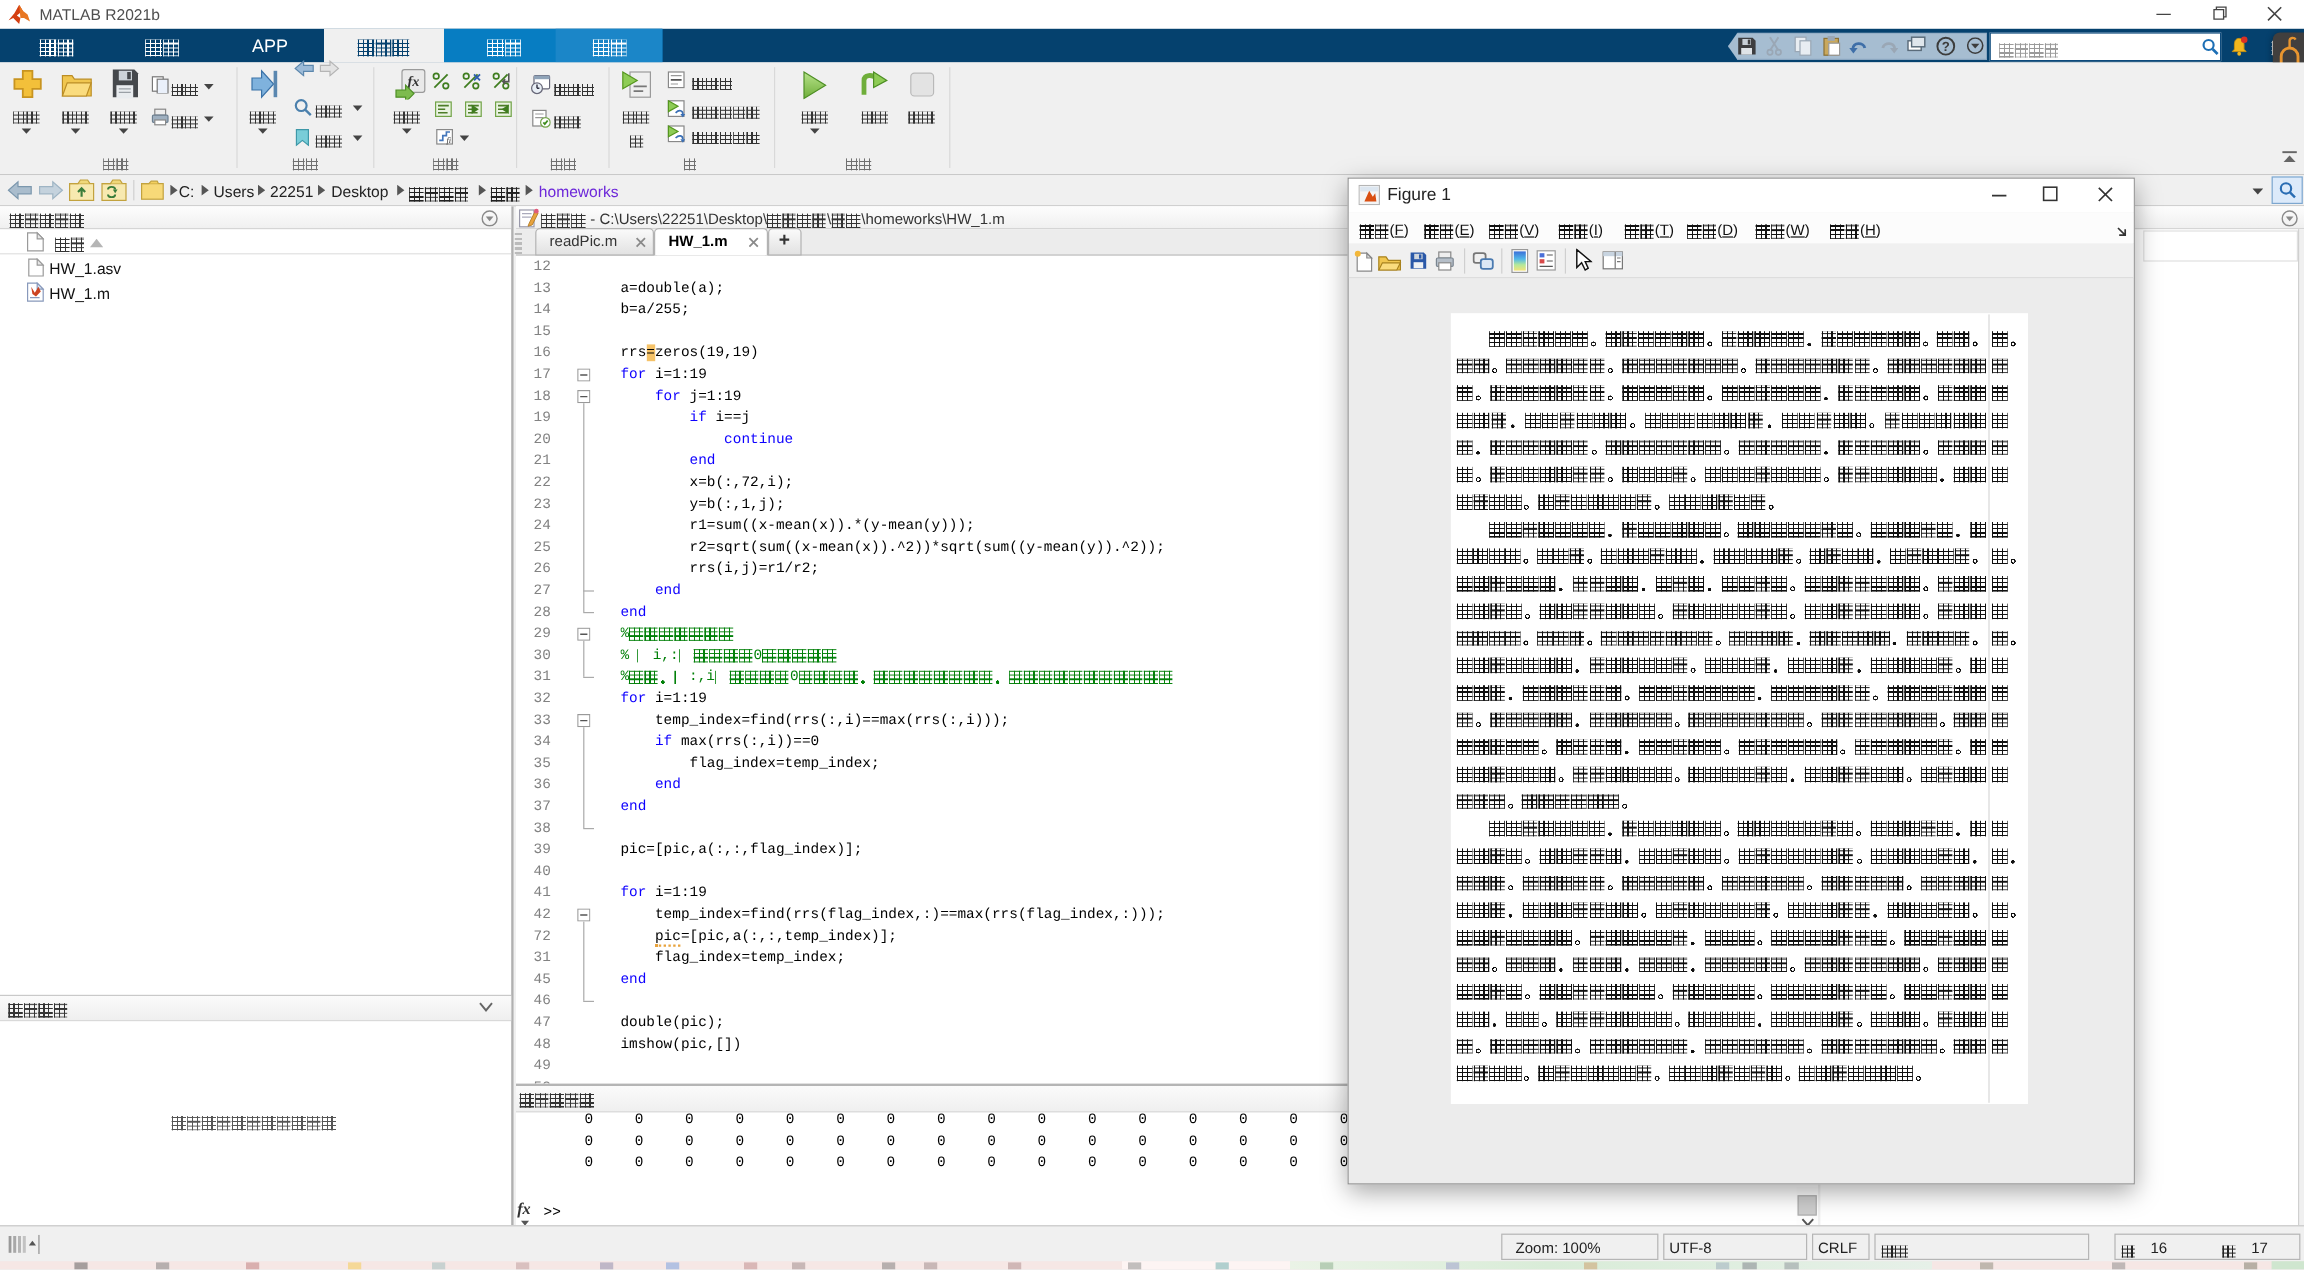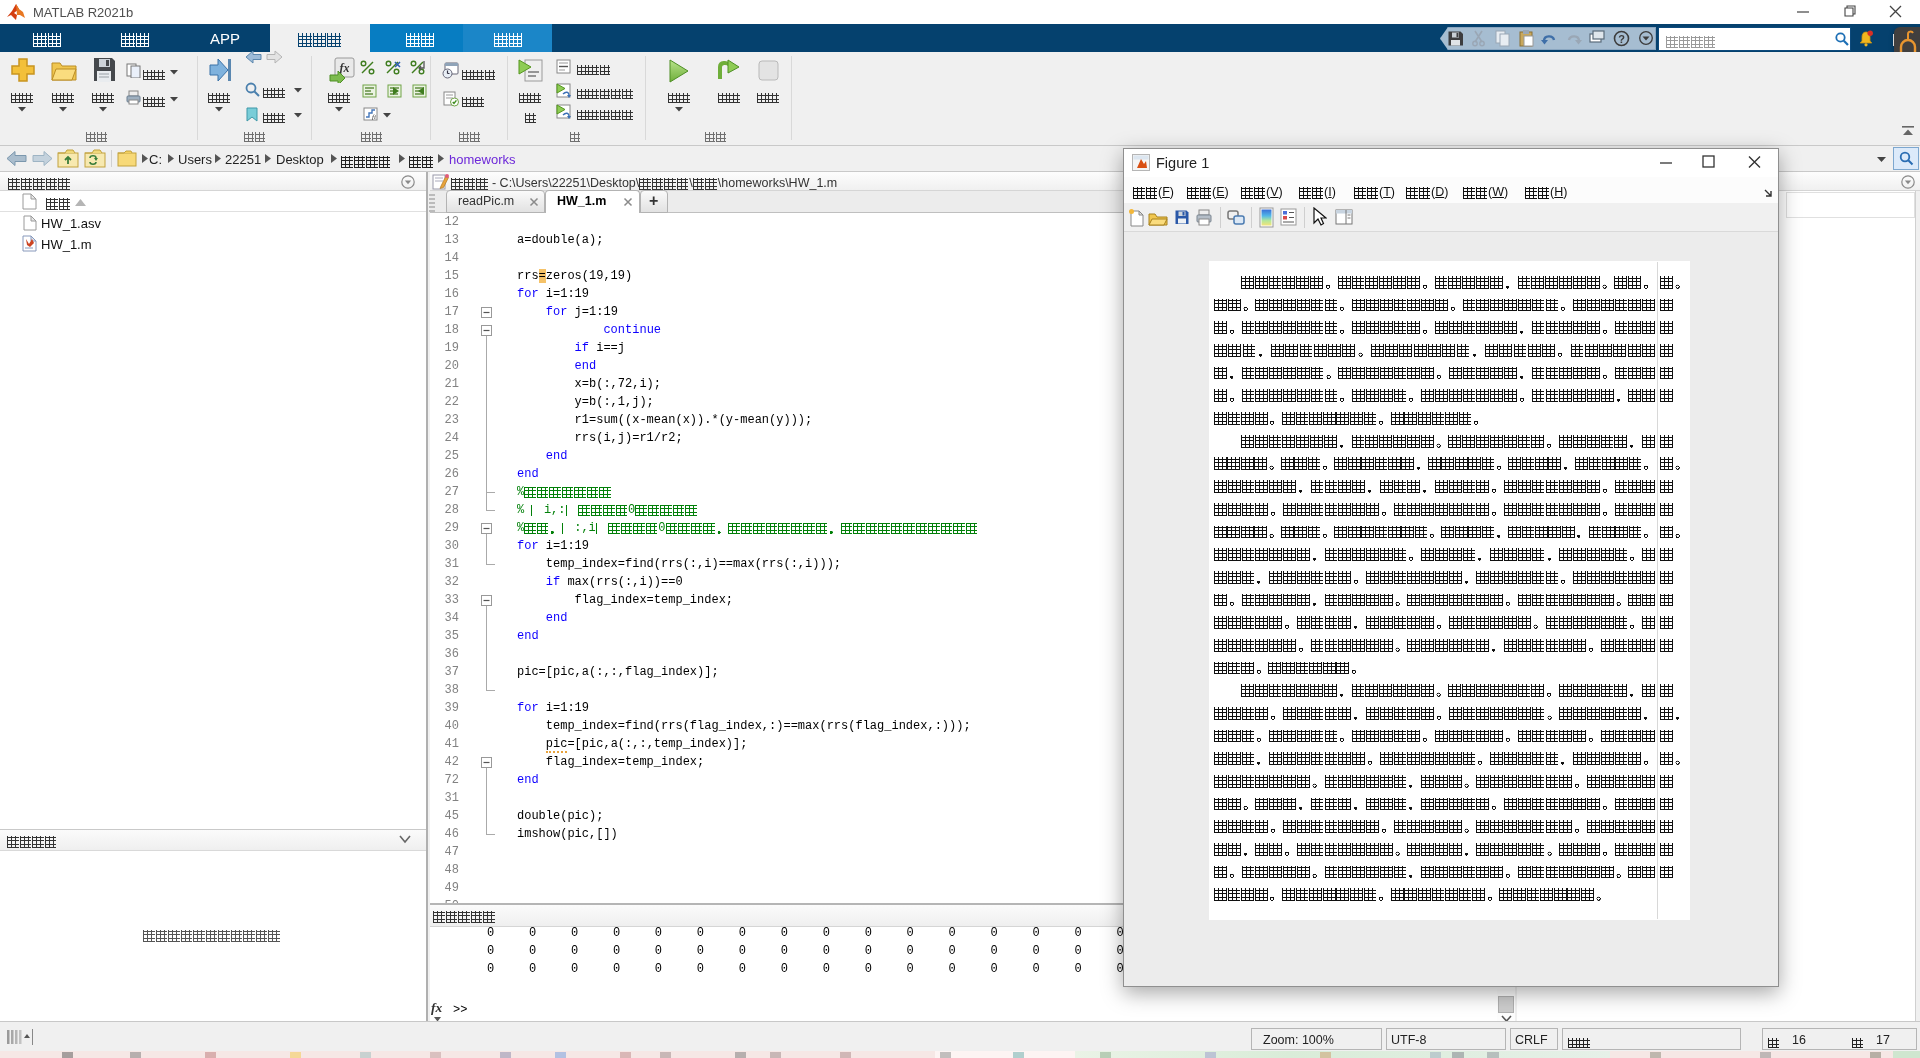--- a/index.html
+++ b/index.html
@@ -479,30 +479,32 @@
     <div style="height:18px;line-height:18px">45</div>
     <div style="height:18px;line-height:18px">46</div>
     <div style="height:18px;line-height:18px">47</div>
     <div style="height:18px;line-height:18px">48</div>
     <div style="height:18px;line-height:18px">49</div>
     <div style="height:18px;line-height:18px">50</div>
   </div>
 <div class="a mono" style="left:517px;top:213px;font-size:12px;color:#000;height:690px;width:600px;overflow:hidden">
     <div style="height:18px;line-height:18px;white-space:pre"></div>
     <div style="height:18px;line-height:18px;white-space:pre">a=double(a);</div>
+    <div style="height:18px;line-height:18px;white-space:pre">b=a/255;</div>
     <div style="height:18px;line-height:18px;white-space:pre"></div>
     <div style="height:18px;line-height:18px;white-space:pre">rrs<span style="background:#f5c268">=</span>zeros(19,19)</div>
     <div style="height:18px;line-height:18px;white-space:pre"><span class="kw">for</span> i=1:19</div>
     <div style="height:18px;line-height:18px;white-space:pre">    <span class="kw">for</span> j=1:19</div>
+    <div style="height:18px;line-height:18px;white-space:pre">        <span class="kw">if</span> i==j</div>
     <div style="height:18px;line-height:18px;white-space:pre">            <span class="kw">continue</span></div>
-    <div style="height:18px;line-height:18px;white-space:pre">        <span class="kw">if</span> i==j</div>
     <div style="height:18px;line-height:18px;white-space:pre">        <span class="kw">end</span></div>
     <div style="height:18px;line-height:18px;white-space:pre">        x=b(:,72,i);</div>
     <div style="height:18px;line-height:18px;white-space:pre">        y=b(:,1,j);</div>
     <div style="height:18px;line-height:18px;white-space:pre">        r1=sum((x-mean(x)).*(y-mean(y)));</div>
+    <div style="height:18px;line-height:18px;white-space:pre">        r2=sqrt(sum((x-mean(x)).^2))*sqrt(sum((y-mean(y)).^2));</div>
     <div style="height:18px;line-height:18px;white-space:pre">        rrs(i,j)=r1/r2;</div>
     <div style="height:18px;line-height:18px;white-space:pre">    <span class="kw">end</span></div>
     <div style="height:18px;line-height:18px;white-space:pre"><span class="kw">end</span></div>
     <div style="height:18px;line-height:18px;white-space:pre"><span class="cm">%<i class="z s12"></i><i class="z s12"></i><i class="z s12"></i><i class="z s12"></i><i class="z s12"></i><i class="z s12"></i><i class="z s12"></i></span></div>
     <div style="height:18px;line-height:18px;white-space:pre"><span class="cm">% <i class="b s12"></i>i,:<i class="b s12"></i><i class="z s12"></i><i class="z s12"></i><i class="z s12"></i><i class="z s12"></i>0<i class="z s12"></i><i class="z s12"></i><i class="z s12"></i><i class="z s12"></i><i class="z s12"></i></span></div>
     <div style="height:18px;line-height:18px;white-space:pre"><span class="cm">%<i class="z s12"></i><i class="z s12"></i><i class="c s12"></i><i class="b s12"></i>:,i<i class="b s12"></i><i class="z s12"></i><i class="z s12"></i><i class="z s12"></i><i class="z s12"></i>0<i class="z s12"></i><i class="z s12"></i><i class="z s12"></i><i class="z s12"></i><i class="c s12"></i><i class="z s12"></i><i class="z s12"></i><i class="z s12"></i><i class="z s12"></i><i class="z s12"></i><i class="z s12"></i><i class="z s12"></i><i class="z s12"></i><i class="c s12"></i><i class="z s12"></i><i class="z s12"></i><i class="z s12"></i><i class="z s12"></i><i class="z s12"></i><i class="z s12"></i><i class="z s12"></i><i class="z s12"></i><i class="z s12"></i><i class="z s12"></i><i class="z s12"></i></span></div>
     <div style="height:18px;line-height:18px;white-space:pre"><span class="kw">for</span> i=1:19</div>
     <div style="height:18px;line-height:18px;white-space:pre">    temp_index=find(rrs(:,i)==max(rrs(:,i)));</div>
     <div style="height:18px;line-height:18px;white-space:pre">    <span class="kw">if</span> max(rrs(:,i))==0</div>
     <div style="height:18px;line-height:18px;white-space:pre">        flag_index=temp_index;</div>

